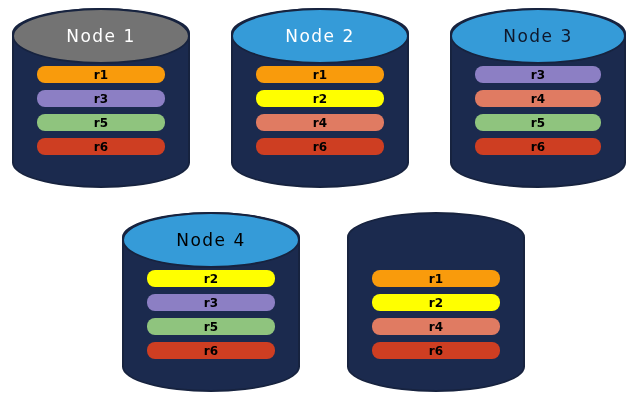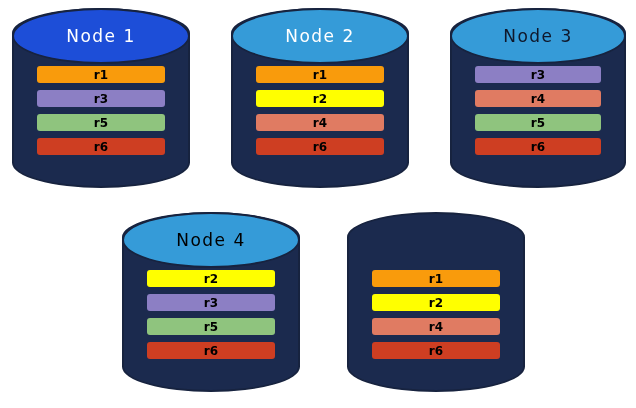--- a/index.html
+++ b/index.html
@@ -75,21 +75,21 @@
     right: 0;
     top: 58px;
     z-index: 4;
     padding: 0 14%;
     box-sizing: border-box;
   }
 
   .replica {
     height: 17px;
     margin-bottom: 7px;
-    border-radius: 3px;
+    border-radius: 8px;
     display: flex;
     align-items: center;
     justify-content: center;
     box-sizing: border-box;
   }
 
   .replica:last-child { margin-bottom: 0; }
 
   .replica-label {
     font-size: 12px;
@@ -100,21 +100,21 @@
     user-select: none;
   }
 </style>
 </head>
 <body>
 
 <div class="canvas">
   <div id="nodes-root">
       <div class="node" style="left: 12px; top: 8px; width: 178px; height: 180px;">
         <div class="cyl-body" style="background: rgb(27, 42, 78); border-color: rgb(23, 35, 63);"></div>
-        <div class="cyl-top" style="background: #1d4ed8; border-color: rgb(23, 35, 63);">
+        <div class="cyl-top" style="background: #737373; border-color: rgb(23, 35, 63);">
           <span class="node-title" style="color: rgb(255, 255, 255);">Node 1</span>
         </div>
         <div class="replica-list">
           <div class="replica" style="background: rgb(249, 155, 12);">
             <span class="replica-label" style="color: rgb(0, 0, 0);">r1</span>
           </div>
           <div class="replica" style="background: rgb(140, 127, 196);">
             <span class="replica-label" style="color: rgb(0, 0, 0);">r3</span>
           </div>
           <div class="replica" style="background: rgb(143, 196, 126);">

